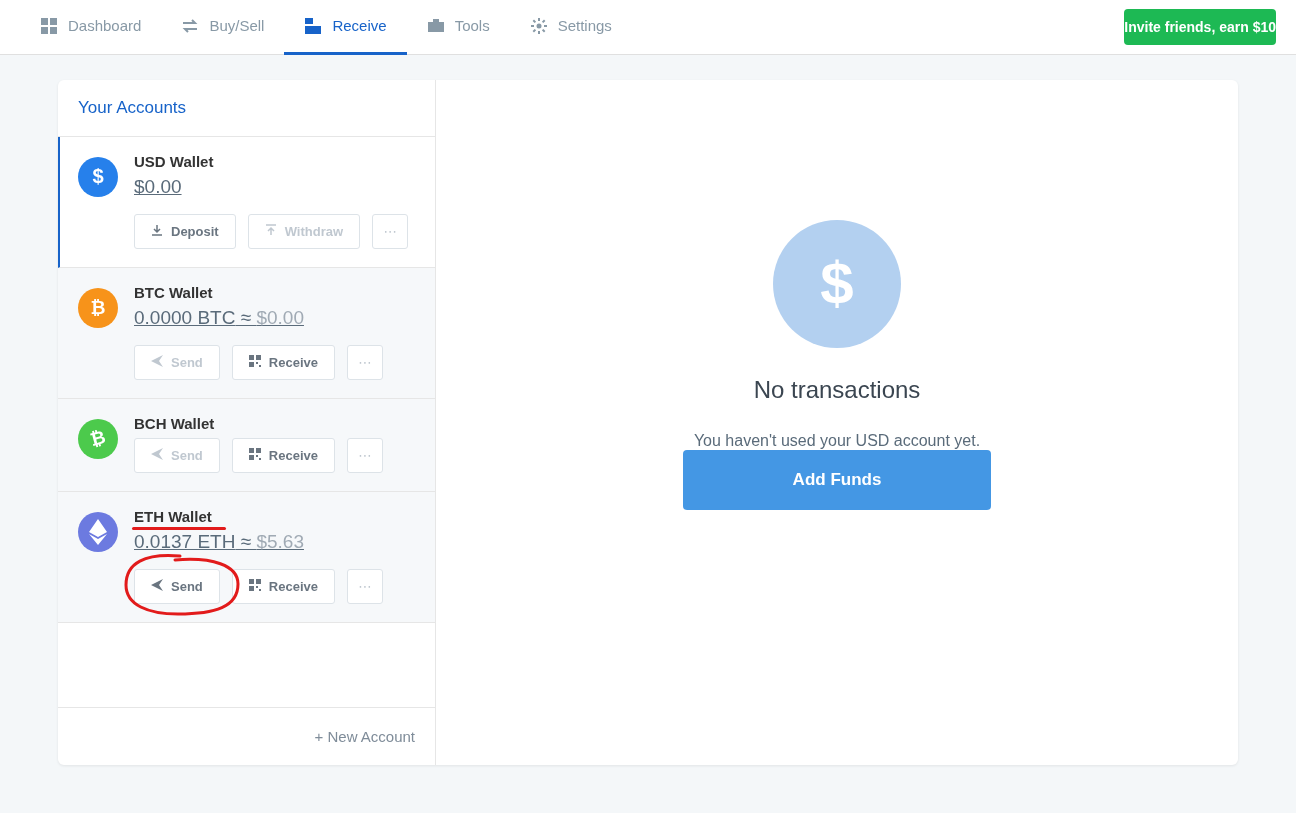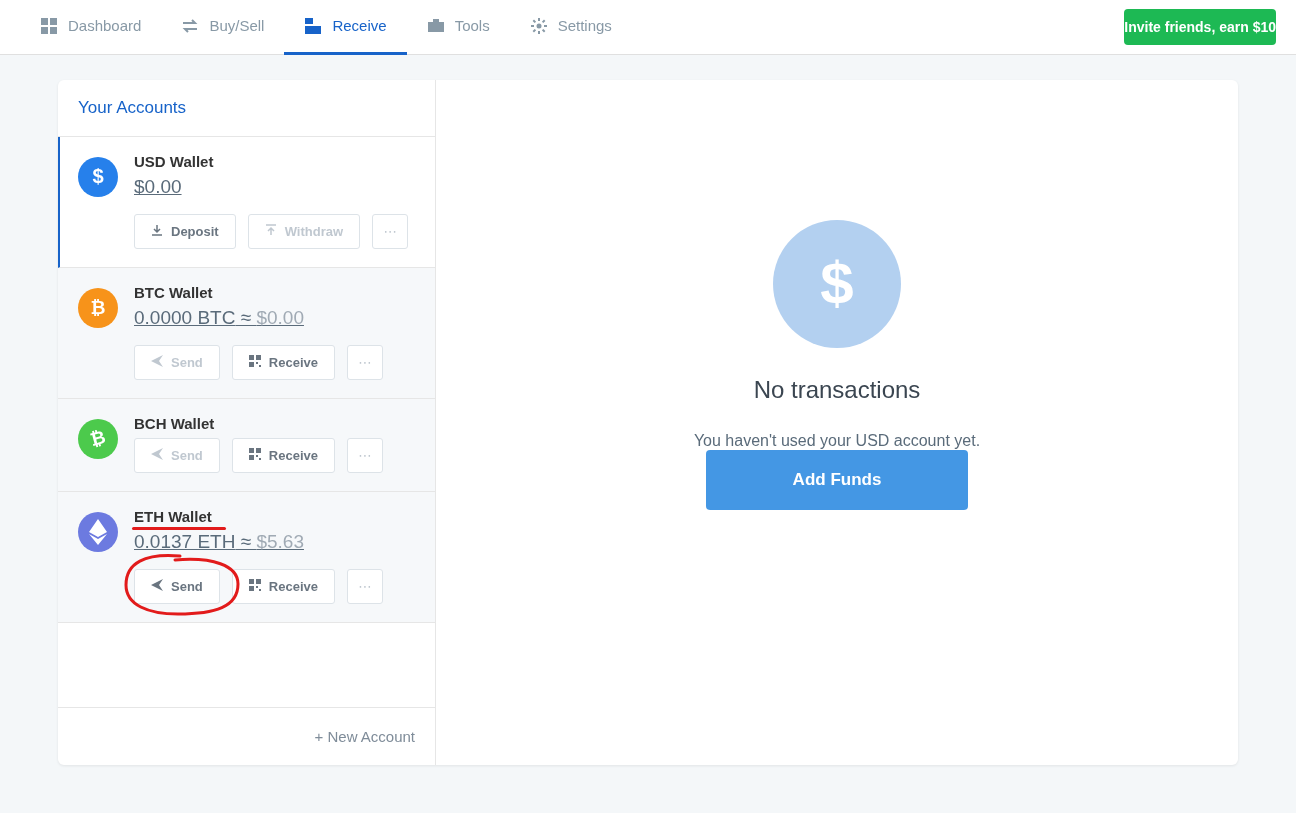--- a/index.html
+++ b/index.html
@@ -190,21 +190,21 @@
     }
     .no-tx-sub {
       font-size: 16px;
       color: #5a6b7a;
     }
     .add-funds-btn {
       background: #4497e4;
       color: #fff;
       border: none;
       padding: 20px 0;
-      width: 262px;
+      width: 308px;
       font-size: 17px;
       font-weight: 600;
       border-radius: 4px;
       cursor: pointer;
     }
     
     .underline-mark {
       position: absolute;
       height: 3px;
       background: #e21b1b;

